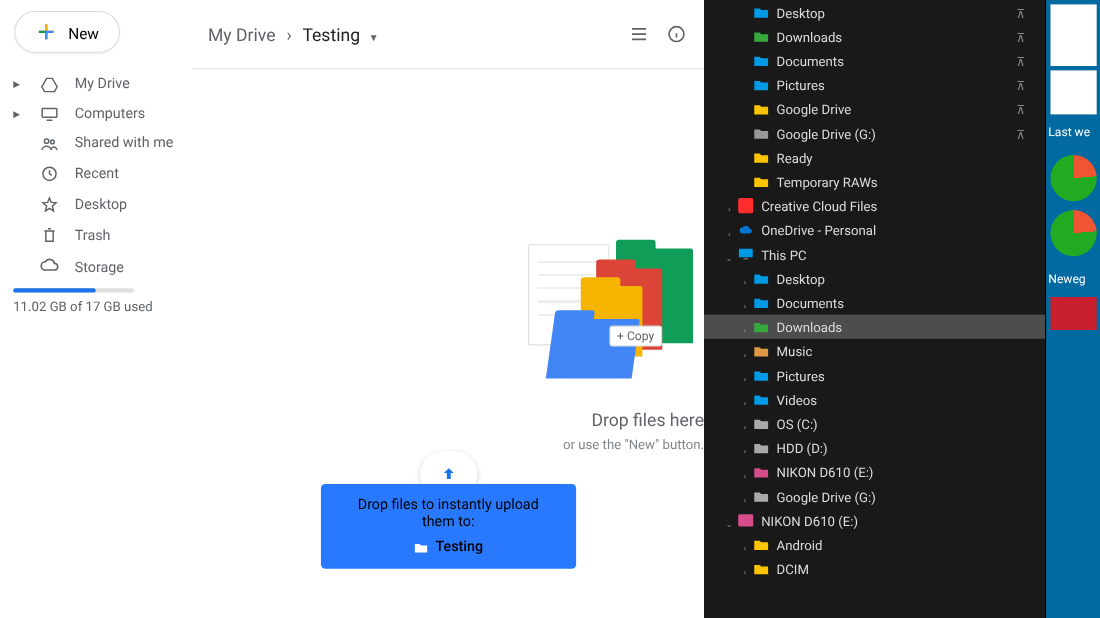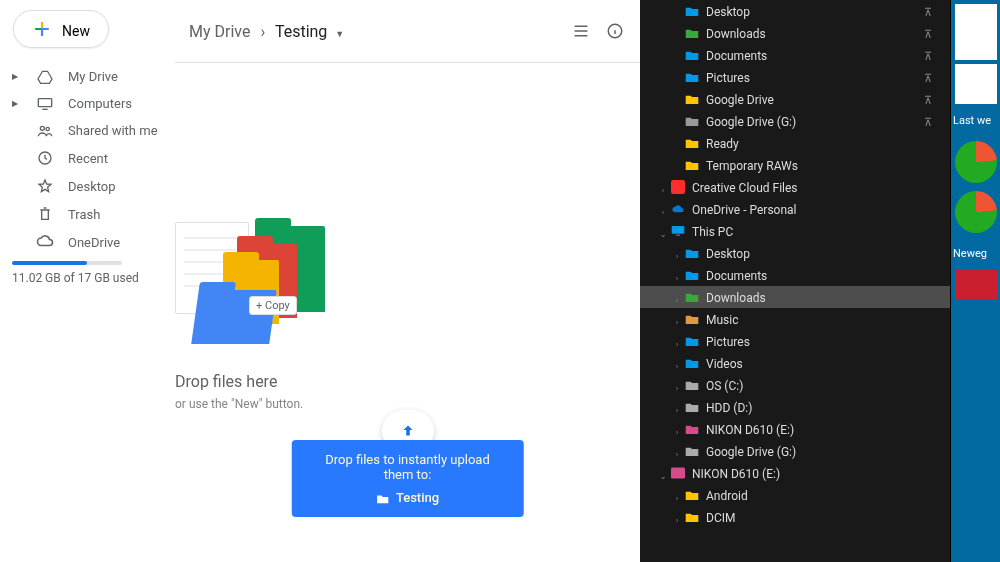--- a/index.html
+++ b/index.html
@@ -19,35 +19,35 @@
 .used{font-size:12px;color:#5f6368}
 .buystor{margin-top:12px;padding:8px 13px;border:1px solid #dadce0;border-radius:4px;background:#fff;color:#1a73e8;font-size:13px;font-weight:500;cursor:pointer}
 .main{flex:1;display:flex;flex-direction:column}
 .header{display:flex;align-items:center;padding:20px 14px;border-bottom:1px solid #e0e0e0}
 .crumb{font-size:16px;color:#5f6368}
 .crumb .cur{color:#202124}
 .crumb .sep{margin:0 6px;color:#5f6368}
 .dd{font-size:9px;color:#5f6368;margin-left:4px}
 .hspace{flex:1}
 .hicon{width:22px;height:22px;color:#5f6368;margin-left:12px;display:flex;align-items:center;justify-content:center}
-.content{flex:1;position:relative;display:flex;flex-direction:column;align-items:flex-start;justify-content:center}
+.content{flex:1;position:relative;display:flex;flex-direction:column;align-items:flex-end;justify-content:center}
 .illus{position:relative;width:160px;height:140px}
 .fold{position:absolute;border-radius:2px 2px 0 0}
 .fold::before{content:"";position:absolute;top:-8px;left:0;width:36px;height:10px;background:inherit;border-radius:3px 3px 0 0}
 .fg{width:70px;height:86px;background:#0f9d58;left:80px;top:12px}
 .fr{width:60px;height:74px;background:#db4437;left:62px;top:30px}
 .fy{width:56px;height:64px;background:#f4b400;left:48px;top:46px}
 .fb{width:78px;height:54px;background:#4285f4;left:20px;top:76px;transform:skewX(-8deg)}
 .paper{position:absolute;left:0;top:8px;width:74px;height:92px;background:#fff;border:1px solid #e0e0e0;border-radius:2px}
 .paper::after{content:"";position:absolute;left:8px;top:14px;right:8px;height:52px;background:repeating-linear-gradient(180deg,#eee 0 2px,transparent 2px 12px)}
 .copybadge{position:absolute;left:74px;top:82px;background:#fff;border:1px solid #dadce0;border-radius:3px;font-size:11px;padding:2px 6px;color:#5f6368}
 .droptxt{margin-top:18px;font-size:16px;color:#5f6368}
 .dropsub{margin-top:6px;font-size:12px;color:#80868b}
 .cloudbtn{position:absolute;bottom:110px;left:50%;transform:translateX(-50%);width:52px;height:42px;background:#fff;border-radius:24px;box-shadow:0 2px 6px rgba(0,0,0,.18);display:flex;align-items:center;justify-content:center}
-.toast{position:absolute;bottom:45px;left:50%;transform:translateX(-50%);background:#2979ff;color:#fef9c3;padding:12px 24px;border-radius:4px;text-align:center;font-size:13px}
+.toast{position:absolute;bottom:45px;left:50%;transform:translateX(-50%);background:#2979ff;color:#000000;padding:12px 24px;border-radius:4px;text-align:center;font-size:13px}
 .toast .tfold{display:inline-block;margin-top:8px;font-weight:500}
 .toast .tfold svg{vertical-align:middle;margin-right:6px}
 .explorer{position:absolute;left:640px;top:0;width:310px;height:562px;background:#191919;color:#ddd;font-size:12px;overflow:hidden}
 .erow{display:flex;align-items:flex-end;padding:3px 10px 3px 0;cursor:pointer;white-space:nowrap}
 .erow.sel{background:#4d4d4d}
 .erow .chev{width:14px;text-align:center;color:#888;font-size:8px}
 .erow .eic{width:16px;height:16px;margin-right:6px;display:flex;align-items:center;justify-content:center}
 .erow .pin{margin-left:auto;color:#888;font-size:11px;margin-right:8px}
 .ind0{padding-left:16px}.ind1{padding-left:30px}
 .rightp{position:absolute;left:950px;top:0;width:50px;height:562px;background:#0369a1;border-left:1px solid #000}
@@ -126,21 +126,21 @@
           </svg>
         </span>
         <span>Trash</span>
       </div>
     <div class="stor">
       <div class="srow">
           <span class="exp"></span>
           <span class="ic"><svg width="18" height="14" viewBox="0 0 24 18">
               <path d="M7 15a5 5 0 010-10 6 6 0 0111 2 4 4 0 010 8z" fill="none" stroke="#5f6368" stroke-width="2"></path>
             </svg></span>
-          <span>OneDrive</span>
+          <span>Storage</span>
         </div>
       <div class="bar">
           <div class="barfill"></div>
         </div>
       <div class="used">11.02 GB of 17 GB used</div>
     </div>
   </div>
 
   <div class="main">
     <div class="header">

